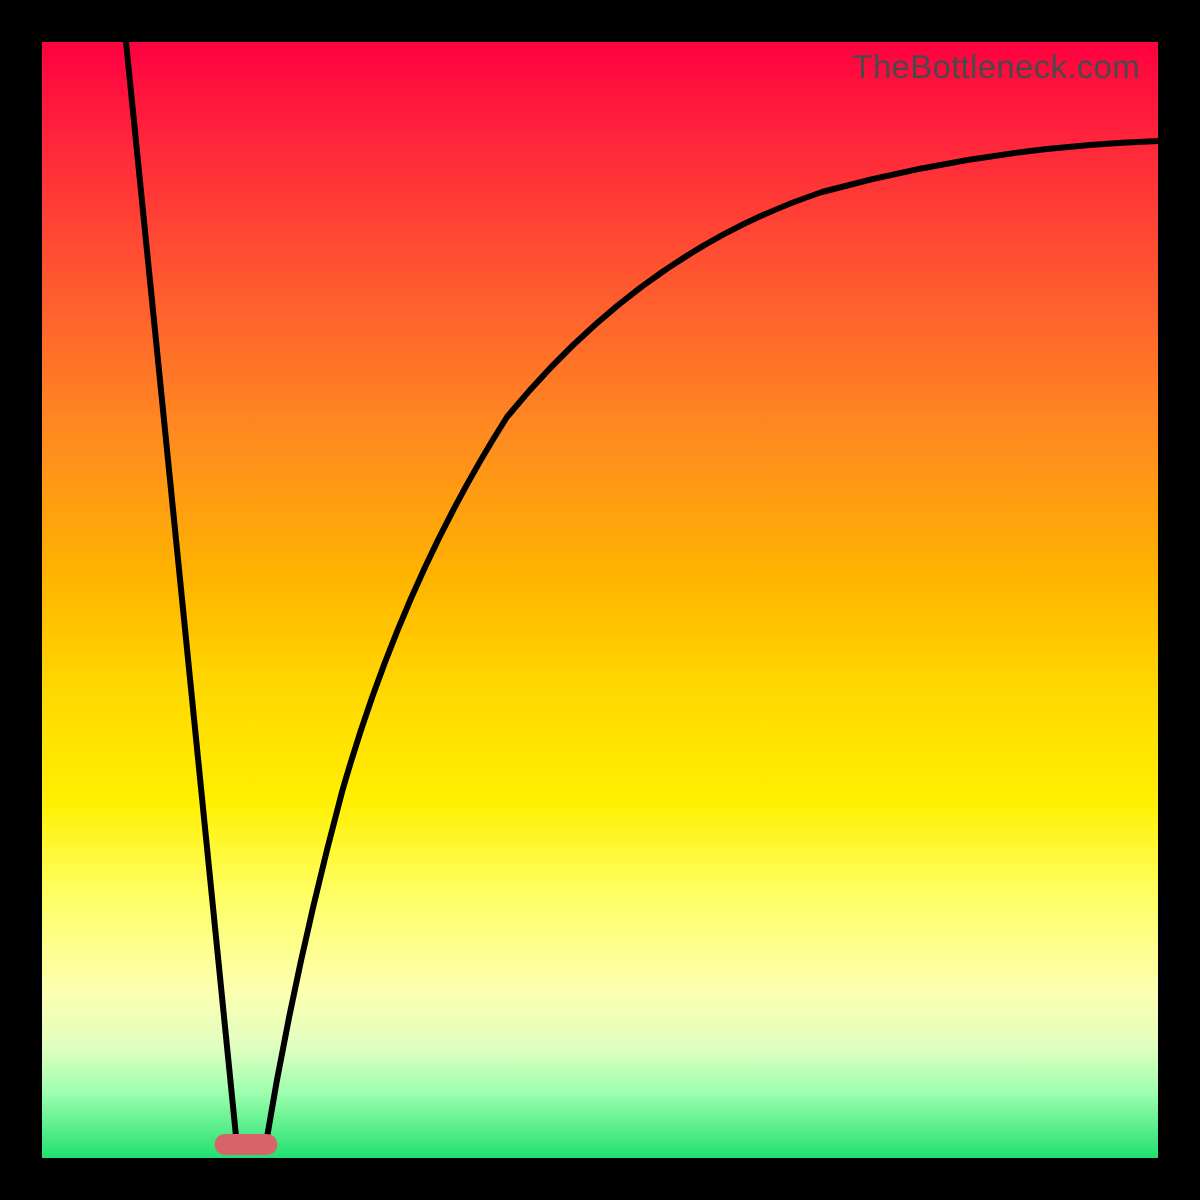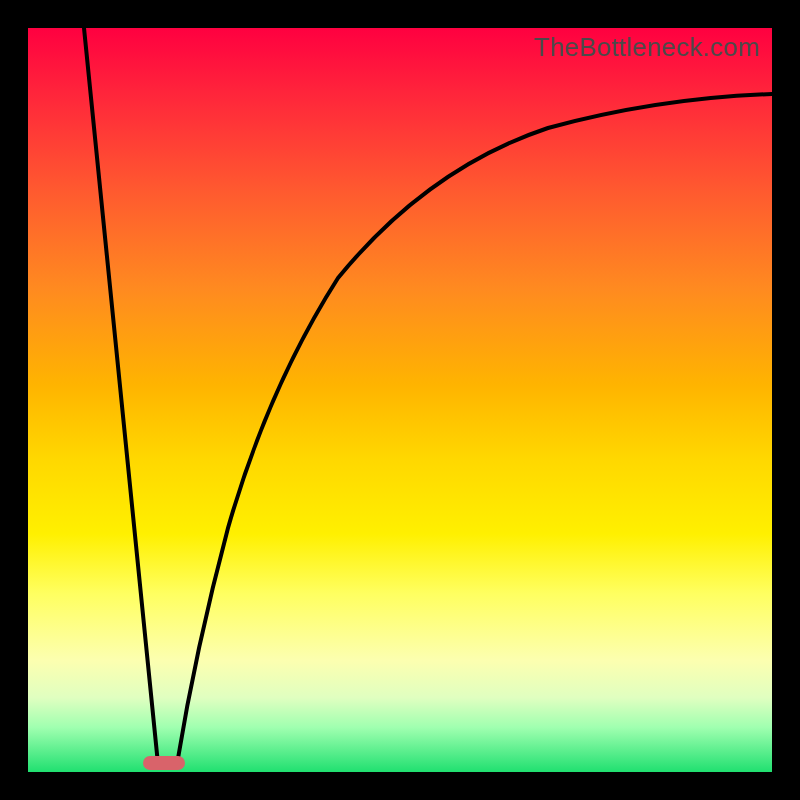--- a/index.html
+++ b/index.html
@@ -29,21 +29,21 @@
       #e0ffc0 90%,
       #a0ffb0 94%,
       #20e070 100%
     );
   }
   .watermark {
     position: absolute;
     top: 4px;
     right: 12px;
     font-family: Arial, Helvetica, sans-serif;
-    font-size: 26px;
+    font-size: 22px;
     color: #4a4a4a;
     font-weight: 500;
     letter-spacing: 0.2px;
   }
   svg.curves {
     position: absolute;
     left: 0; top: 0;
     width: 100%;
     height: 100%;
   }

